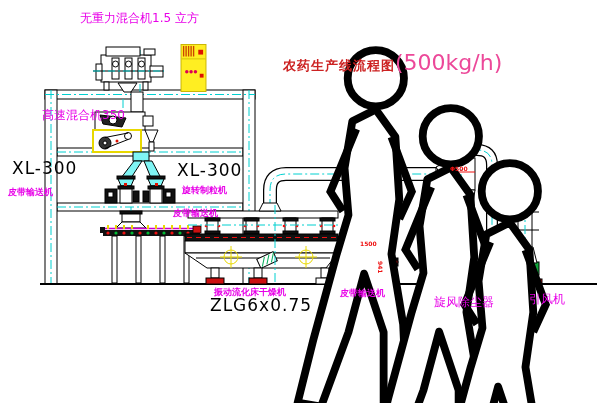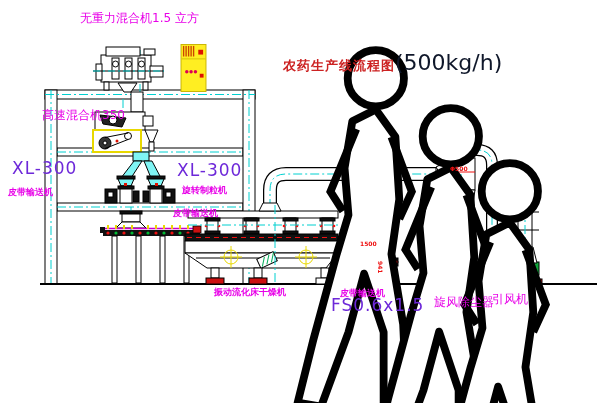--- a/index.html
+++ b/index.html
@@ -2,25 +2,25 @@
 <html><head>
 <meta charset="utf-8">
 <style>
   html,body{margin:0;padding:0;background:#fff;}
   .canvas{position:relative;width:600px;height:403px;background:#ffffff;overflow:hidden;
           font-family:"DejaVu Sans","Liberation Sans",sans-serif;}
   svg{position:absolute;left:0;top:0;}
   .lbl{position:absolute;color:#e800e8;white-space:nowrap;line-height:1;}
   .lbl-sm{font-size:9px;font-weight:bold;}
   .lbl-md{font-size:12px;font-weight:normal;}
-  .lbl-model{font-size:17px;font-weight:400;letter-spacing:1px;color:#6d28d9;
+  .lbl-model{font-size:17px;font-weight:400;letter-spacing:1px;color:#000000;
              font-family:"DejaVu Sans","Liberation Sans",sans-serif;}
   .title{position:absolute;left:283px;top:50px;color:#cc2222;white-space:nowrap;}
   .title .cn{font-size:13px;font-weight:bold;letter-spacing:1px;}
-  .title .cap{font-size:22px;font-weight:400;color:#0f172a;}
+  .title .cap{font-size:22px;font-weight:400;color:#ec4899;}
   .dim{position:absolute;color:#ee1111;font-size:6px;font-weight:bold;white-space:nowrap;}
   .dim-rot{transform:rotate(90deg);transform-origin:left top;}
 </style>
 </head>
 <body>
 
 <div class="canvas">
 
 <svg width="600" height="403" viewBox="0 0 600 403">
   <defs>
@@ -322,24 +322,24 @@
 
 <div class="lbl lbl-model" style="left:12px;top:160px;">XL-300</div>
 <div class="lbl lbl-sm" style="left:8px;top:188px;">皮带输送机</div>
 
 <div class="lbl lbl-model" style="left:177px;top:162px;">XL-300</div>
 <div class="lbl lbl-sm" style="left:182px;top:186px;">旋转制粒机</div>
 
 <div class="lbl lbl-sm" style="left:137px;top:209px;margin-left:36px;">皮带输送机</div>
 
 <div class="lbl lbl-sm" style="left:214px;top:288px;">振动流化床干燥机</div>
+<div class="lbl lbl-model" style="left:210px;top:297px;">ZLG6x0.75</div>
 
 <div class="lbl lbl-sm" style="left:340px;top:289px;">皮带输送机</div>
-<div class="lbl lbl-model" style="left:331px;top:297px;">FS0.6x1.5</div>
 
 <div class="lbl lbl-md" style="left:434px;top:296px;">旋风除尘器</div>
-<div class="lbl lbl-md" style="left:492px;top:293px;text-align:center;">引风机</div>
+<div class="lbl lbl-md" style="left:529px;top:293px;text-align:center;">引风机</div>
 
 <div class="dim" style="left:360px;top:240px;">1500</div>
 <div class="dim dim-rot" style="left:384px;top:261px;">941</div>
 <div class="dim" style="left:450px;top:165px;">Φ500</div>
 
 </div>
 
 </body></html>

